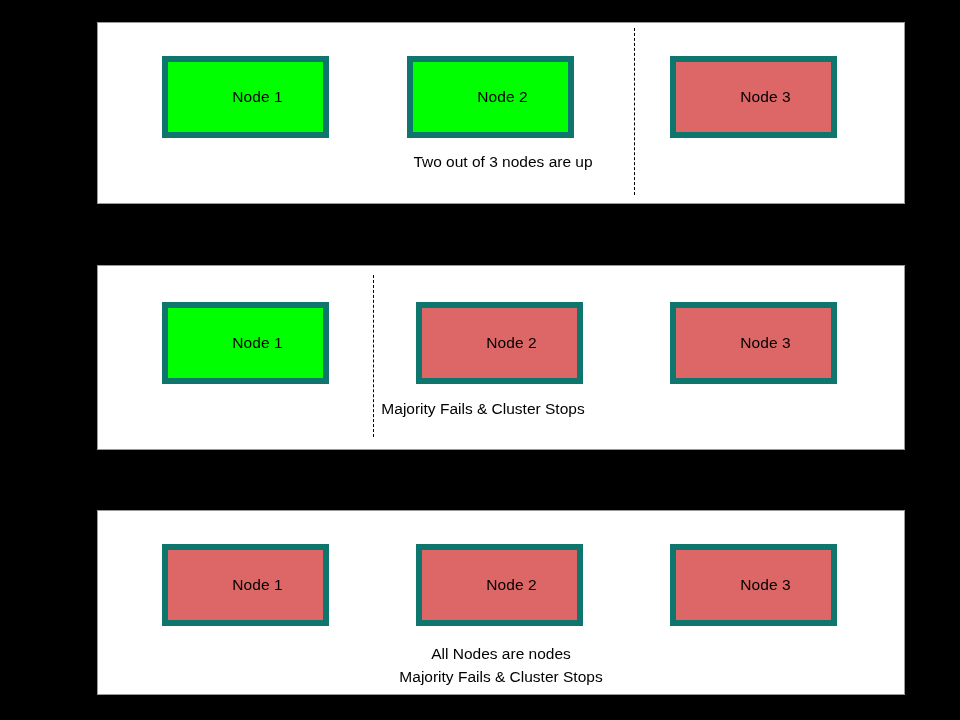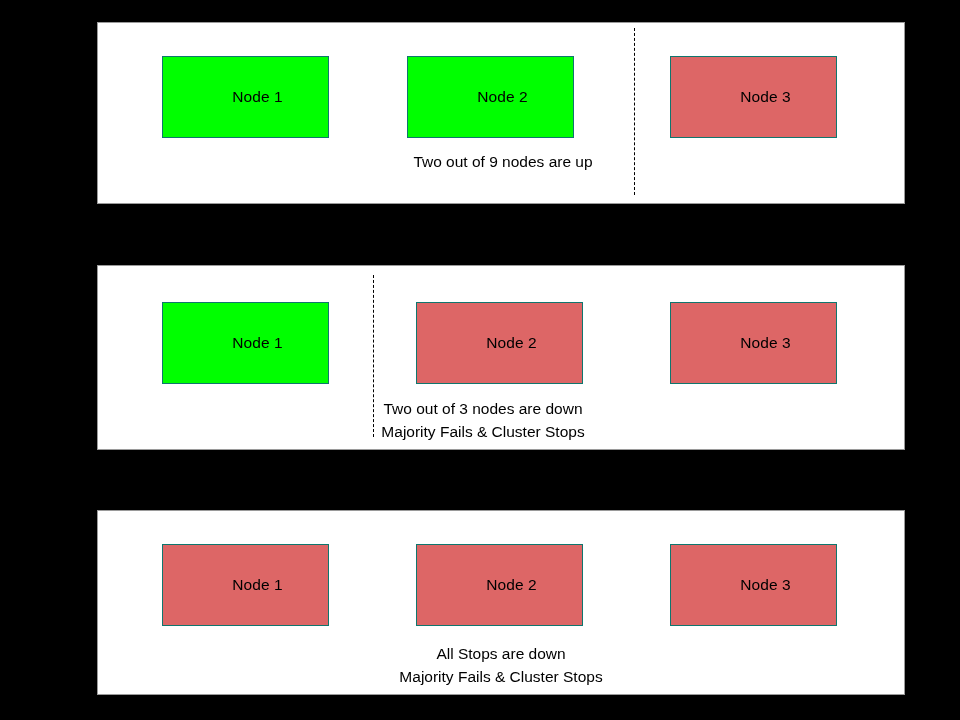--- a/index.html
+++ b/index.html
@@ -26,21 +26,21 @@
   .panel {
     position: absolute;
     background: #ffffff;
     border: 1px solid #9a9a9a;
     box-sizing: border-box;
   }
 
   .node-box {
     position: absolute;
     box-sizing: border-box;
-    border: 1px solid #0f766e;
+    border: 6px solid #0f766e;
     display: flex;
     align-items: center;
     justify-content: center;
     padding-left: 24px;
   }
   .node-box .node-label {
     font-family: "Liberation Sans", sans-serif;
     font-size: 15.5px;
     color: #000000;
     line-height: 1;
@@ -82,59 +82,58 @@
       <span class="node-label">Node 2</span>
     </div>
 
     <div class="node-box" style="left:572px; top:33px; width:167px; height:82px; background:#DD6666;">
       <span class="node-label">Node 3</span>
     </div>
 
     <div class="divider" style="left:536px; top:5px; height:167px;"></div>
 
     <div class="caption" style="left:140px; top:127px; width:530px;">
-      <span class="cap-line">Two out of 9 nodes are up</span>
+      <span class="cap-line">Two out of 3 nodes are up</span>
     </div>
   </div>
 
   <div class="panel" style="left:97px; top:265px; width:808px; height:185px;">
 
     <div class="node-box" style="left:64px; top:36px; width:167px; height:82px; background:#00FF00;">
       <span class="node-label">Node 1</span>
     </div>
 
     <div class="node-box" style="left:318px; top:36px; width:167px; height:82px; background:#DD6666;">
       <span class="node-label">Node 2</span>
     </div>
 
     <div class="node-box" style="left:572px; top:36px; width:167px; height:82px; background:#DD6666;">
       <span class="node-label">Node 3</span>
     </div>
 
     <div class="divider" style="left:275px; top:9px; height:162px;"></div>
 
     <div class="caption" style="left:120px; top:131px; width:530px;">
-      <span class="cap-line">Two out of 3 nodes are down</span>
       <span class="cap-line">Majority Fails &amp; Cluster Stops</span>
     </div>
   </div>
 
   <div class="panel" style="left:97px; top:510px; width:808px; height:185px;">
 
     <div class="node-box" style="left:64px; top:33px; width:167px; height:82px; background:#DD6666;">
       <span class="node-label">Node 1</span>
     </div>
 
     <div class="node-box" style="left:318px; top:33px; width:167px; height:82px; background:#DD6666;">
       <span class="node-label">Node 2</span>
     </div>
 
     <div class="node-box" style="left:572px; top:33px; width:167px; height:82px; background:#DD6666;">
       <span class="node-label">Node 3</span>
     </div>
 
     <div class="caption" style="left:138px; top:131px; width:530px;">
-      <span class="cap-line">All Stops are down</span>
+      <span class="cap-line">All Nodes are nodes</span>
       <span class="cap-line">Majority Fails &amp; Cluster Stops</span>
     </div>
   </div>
 
 </div>
 
 </body></html>

